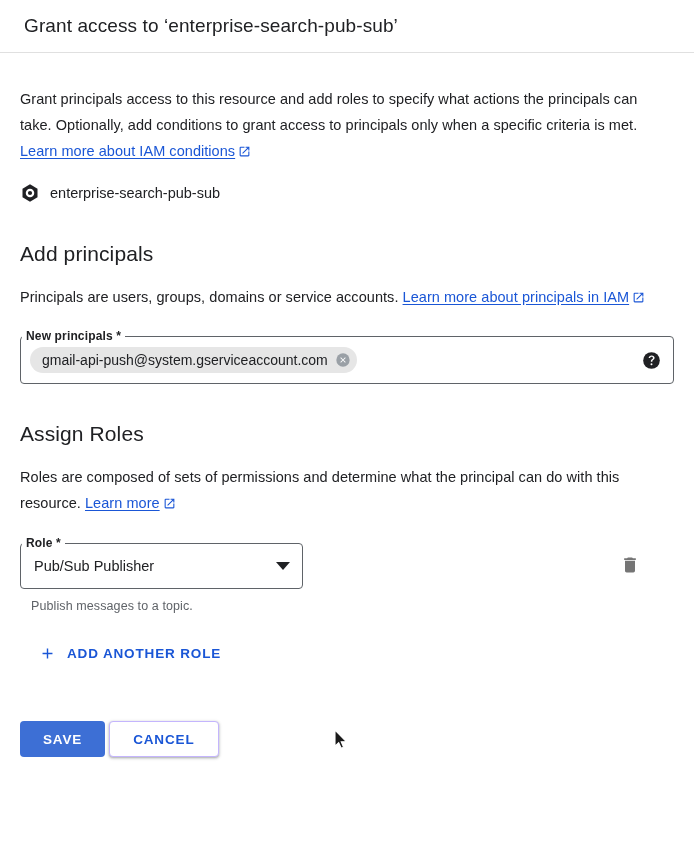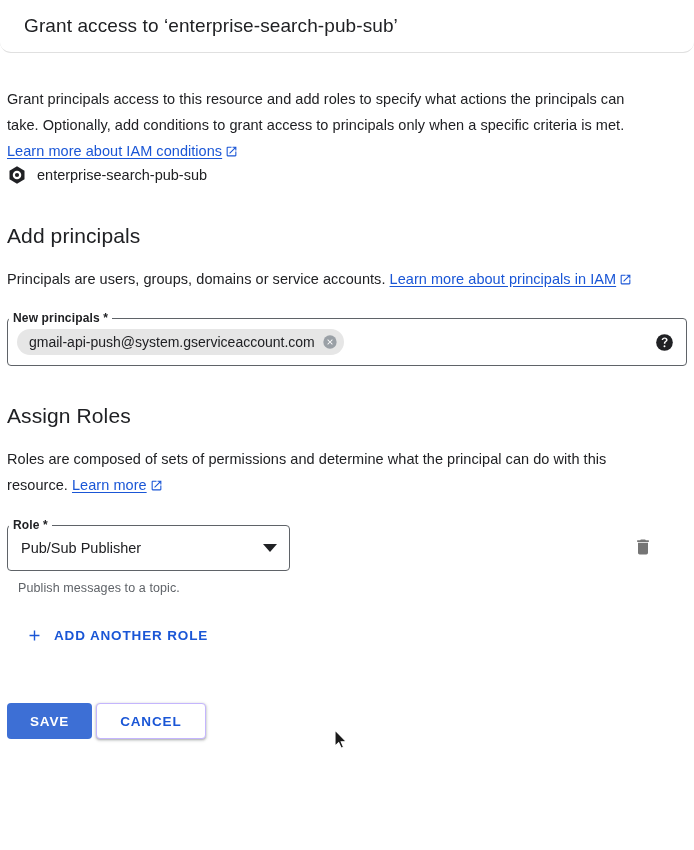--- a/index.html
+++ b/index.html
@@ -18,33 +18,32 @@
   }
 
   
   .panel-header {
     height: 53px;
     box-sizing: border-box;
     display: flex;
     align-items: center;
     padding: 0 24px;
     border-bottom: 1px solid #e0e0e0;
-    border-radius: 11px;
   }
   .panel-title {
     font-size: 19px;
     font-weight: 400;
     color: #202124;
     letter-spacing: 0.1px;
     white-space: nowrap;
   }
 
   
   .panel-body {
-    padding: 0 7px;
+    padding: 0 20px;
   }
 
   .para {
     font-size: 14.5px;
     line-height: 26px;
     color: #202124;
     margin: 0;
     letter-spacing: 0.05px;
   }
   .intro-para {
@@ -76,21 +75,21 @@
     font-size: 21px;
     font-weight: 400;
   }
 
   #resource-head { margin: 34px 0 0 0; }
 
   .resource-row {
     display: flex;
     align-items: center;
     gap: 10px;
-    margin-top: 1px;
+    margin-top: 19px;
   }
   .resource-icon { width: 20px; height: 20px; display: block; }
   .resource-name {
     font-size: 14.5px;
     color: #202124;
   }
 
   #add-principals-head { margin: 39px 0 0 0; }
   .sub-para { margin-top: 18px; max-width: 630px; }
 

